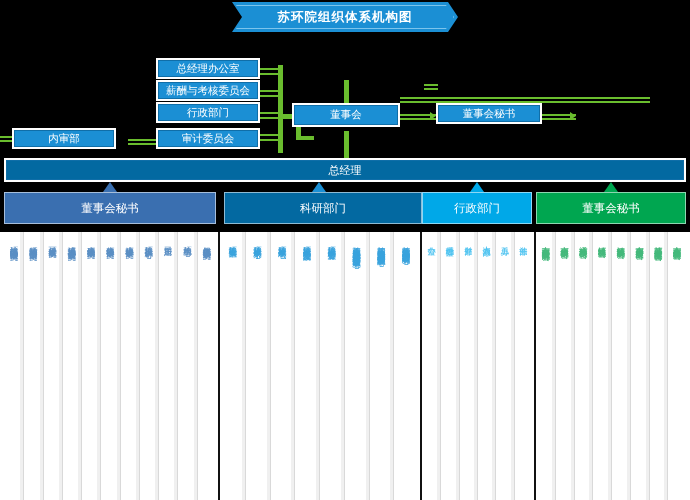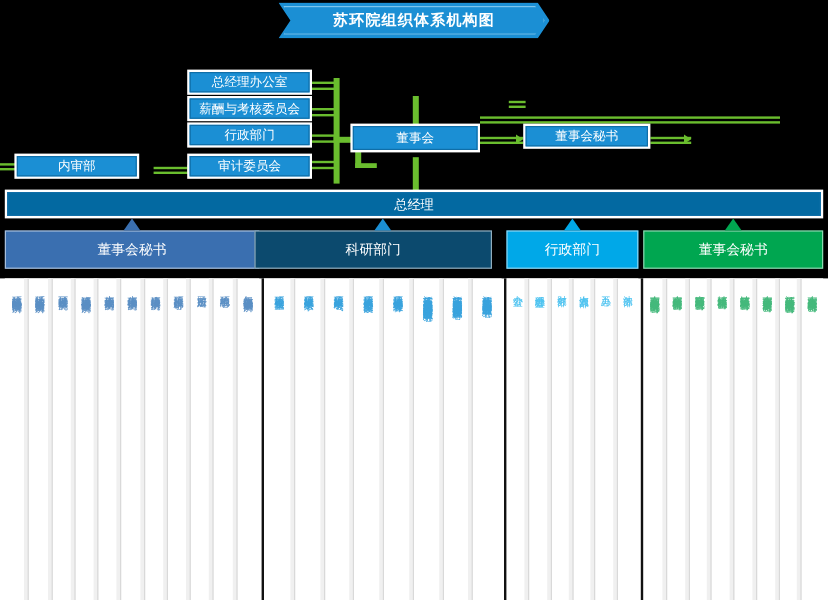--- a/index.html
+++ b/index.html
@@ -161,21 +161,21 @@
 
   <div class="gm-bar">
     <div class="inner">总经理</div>
   </div>
 
   <div id="depts">
       <div class="dept" style="left: 4px; width: 212px; background: rgb(58, 111, 176);">
         <span>董事会秘书</span>
       </div>
       <div class="arrow-up" style="left: 103px; top: 182px; border-bottom: 10px solid rgb(58, 111, 176);"></div>
-      <div class="dept" style="left: 212px; width: 198px; background: #0c4a6e;">
+      <div class="dept" style="left: 224px; width: 198px; background: #0369a1;">
         <span>科研部门</span>
       </div>
       <div class="arrow-up" style="left: 312px; top: 182px; border-bottom: 10px solid rgb(27, 143, 212);"></div>
       <div class="dept" style="left: 422px; width: 110px; background: rgb(0, 168, 232);">
         <span>行政部门</span>
       </div>
       <div class="arrow-up" style="left: 470px; top: 182px; border-bottom: 10px solid rgb(0, 168, 232);"></div>
       <div class="dept" style="left: 536px; width: 150px; background: rgb(0, 166, 80);">
         <span>董事会秘书</span>
       </div>

